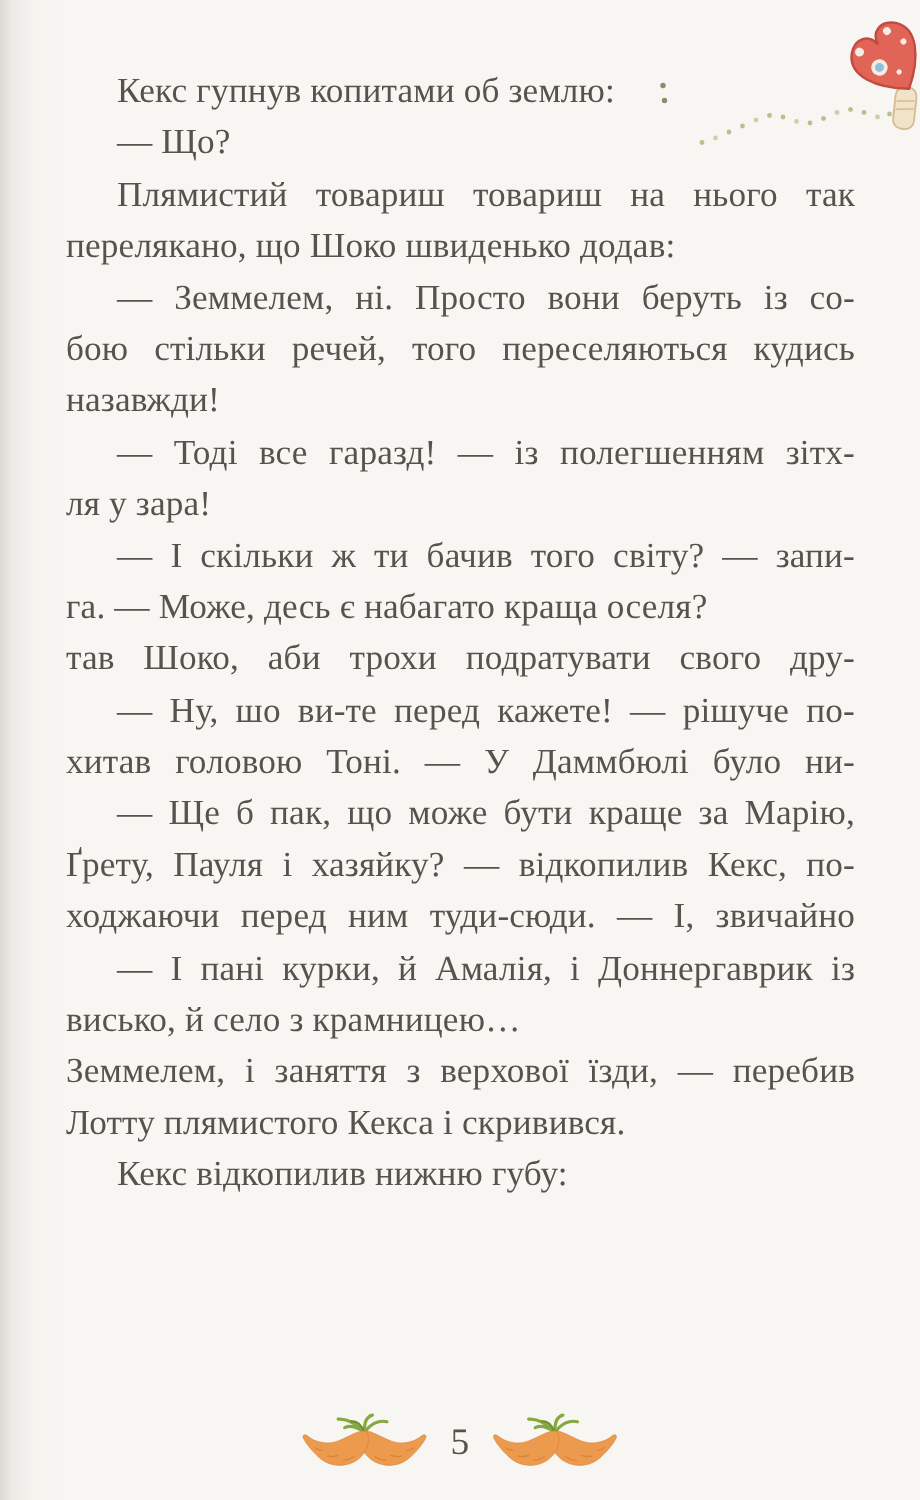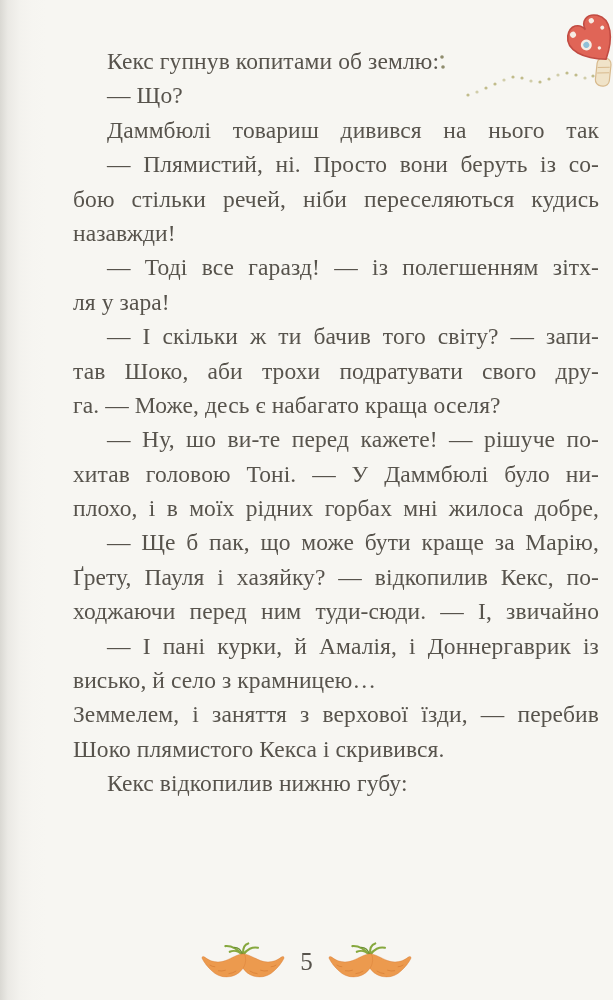--- a/index.html
+++ b/index.html
@@ -22,21 +22,20 @@
       rgba(200,198,190,0.08) 20px,
       rgba(220,218,210,0.03) 32px,
       rgba(220,218,210,0) 46px);
     pointer-events:none;
   }
   .text-block{
     position:absolute;left:44px;top:44px;width:526px;
     color:var(--ink,#57534c);
     font-size:23.5px;
     letter-spacing:0.1px;
-    margin-left:29px;
   }
   .line{
     height:34.4px;line-height:34.4px;
     text-align:justify;text-align-last:justify;
     white-space:nowrap; 
   }
   .line.indent{text-indent:34px;}
   .line.last{text-align:left;text-align-last:left;}
   .footer{
     position:absolute;left:0;right:0;top:936px;height:58px;
@@ -106,39 +105,39 @@
       <circle cx="17" cy="16" r="3" fill="var(--mushroom-spot)"></circle>
       <circle cx="40" cy="15" r="2.6" fill="var(--mushroom-spot)"></circle>
       <circle cx="45" cy="27" r="2" fill="var(--mushroom-spot)"></circle>
       <circle cx="31" cy="42" r="1.7" fill="var(--mushroom-spot)"></circle>
     </g>
   </svg>
 
   <main class="text-block">
       <div class="line indent last">Кекс гупнув копитами об землю:</div>
       <div class="line indent last">— Що?</div>
-      <div class="line indent">Даммбюлі товариш дивився на нього так</div>
-      <div class="line indent">— Плямистий, ні. Просто вони беруть із со-</div>
-      <div class="line">бою стільки речей, ніби переселяються кудись</div>
+      <div class="line indent">Плямистий товариш товариш на нього так</div>
+      <div class="line last">перелякано, що Шоко швиденько додав:</div>
+      <div class="line indent">— Земмелем, ні. Просто вони беруть із со-</div>
+      <div class="line">бою стільки речей, того переселяються кудись</div>
       <div class="line last">назавжди!</div>
       <div class="line indent">— Тоді все гаразд! — із полегшенням зітх-</div>
       <div class="line last">ля у зара!</div>
       <div class="line indent">— І скільки ж ти бачив того світу? — запи-</div>
+      <div class="line last">га. — Може, десь є набагато краща оселя?</div>
       <div class="line">тав Шоко, аби трохи подратувати свого дру-</div>
-      <div class="line last">га. — Може, десь є набагато краща оселя?</div>
       <div class="line indent">— Ну, шо ви-те перед кажете! — рішуче по-</div>
       <div class="line">хитав головою Тоні. — У Даммбюлі було ни-</div>
-      <div class="line">плохо, і в моїх рідних горбах мні жилоса добре,</div>
       <div class="line indent">— Ще б пак, що може бути краще за Марію,</div>
       <div class="line">Ґрету, Пауля і хазяйку? — відкопилив Кекс, по-</div>
       <div class="line">ходжаючи перед ним туди-сюди. — І, звичайно</div>
       <div class="line indent">— І пані курки, й Амалія, і Доннергаврик із</div>
       <div class="line last">висько, й село з крамницею…</div>
       <div class="line">Земмелем, і заняття з верхової їзди, — перебив</div>
-      <div class="line last">Шоко плямистого Кекса і скривився.</div>
+      <div class="line last">Лотту плямистого Кекса і скривився.</div>
       <div class="line indent last">Кекс відкопилив нижню губу:</div>
     </main>
 
   <footer class="footer">
     <svg width="88" height="46" viewBox="0 0 100 52">
         <use href="#carrot"></use>
       </svg>
     <div class="page-number">5</div>
     <svg width="88" height="46" viewBox="0 0 100 52">
         <use href="#carrot"></use>

